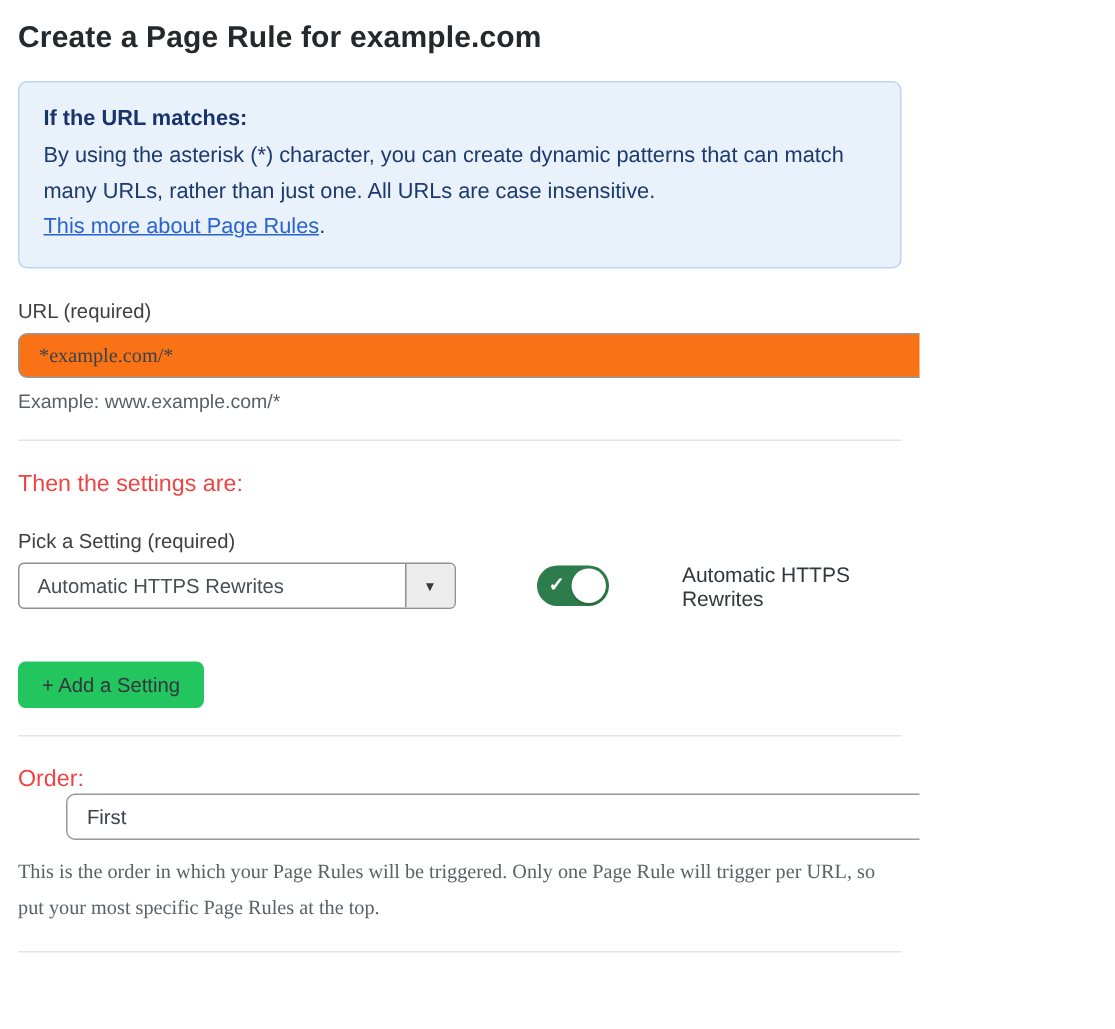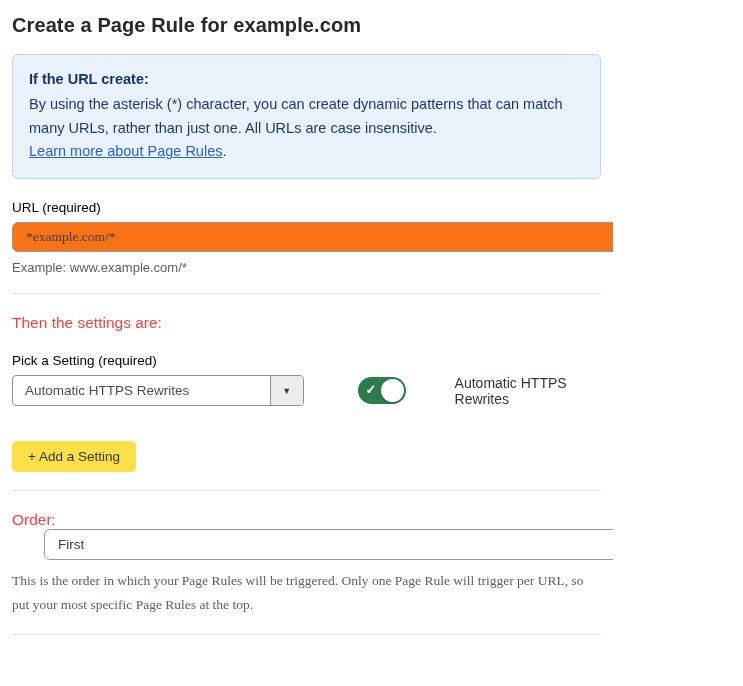--- a/index.html
+++ b/index.html
@@ -38,21 +38,21 @@
   }
   .info-box-body { margin-top: 2px; }
   .info-link {
     color: #2a63cc;
     text-decoration: underline;
     cursor: pointer;
   }
   .field-label {
     margin-top: 21px;
     font-size: 13.5px;
-    color: #000000;
+    color: #404040;
     margin-bottom: 7px;
   }
   .text-input {
     width: 719px;
     height: 30px;
     border: 1px solid #989898;
     border-radius: 6px;
     font-family: Liberation Serif, serif;
     font-size: 13.5px;
     color: #3c4147;
@@ -149,21 +149,21 @@
   .btn {
     display: inline-block;
     border: none;
     border-radius: 5px;
     font-family: "Liberation Sans", sans-serif;
     font-size: 13.5px;
     padding: 8px 16px;
     cursor: pointer;
   }
   .btn-gray {
-    background: #fde047;
+    background: #22c55e;
     color: #33373c;
   }
   .add-setting-btn { margin-top: 34px; }
   .select-wrap {
     position: relative;
     width: 719px;
     height: 31px;
     padding-left: 32px;
   }
   .select-box {
@@ -198,23 +198,23 @@
   }
 </style>
 </head>
 <body>
 
 <div class="page">
 
   <h1 class="page-title">Create a Page Rule for example.com</h1>
 
   <div class="info-box">
-    <div class="info-box-heading">If the URL create:</div>
+    <div class="info-box-heading">If the URL matches:</div>
     <div class="info-box-body">By using the asterisk (*) character, you can create dynamic patterns that can match many URLs, rather than just one. All URLs are case insensitive.</div>
-    <div><a class="info-link">Learn more about Page Rules</a><span>.</span></div>
+    <div><a class="info-link">This more about Page Rules</a><span>.</span></div>
   </div>
 
   <div class="field-label">URL (required)</div>
   <input class="text-input" type="text" value="*example.com/*" style="">
   <div class="helper-text">Example: www.example.com/*</div>
 
   <hr class="divider">
 
   <div class="section-heading">Then the settings are:</div>
 

